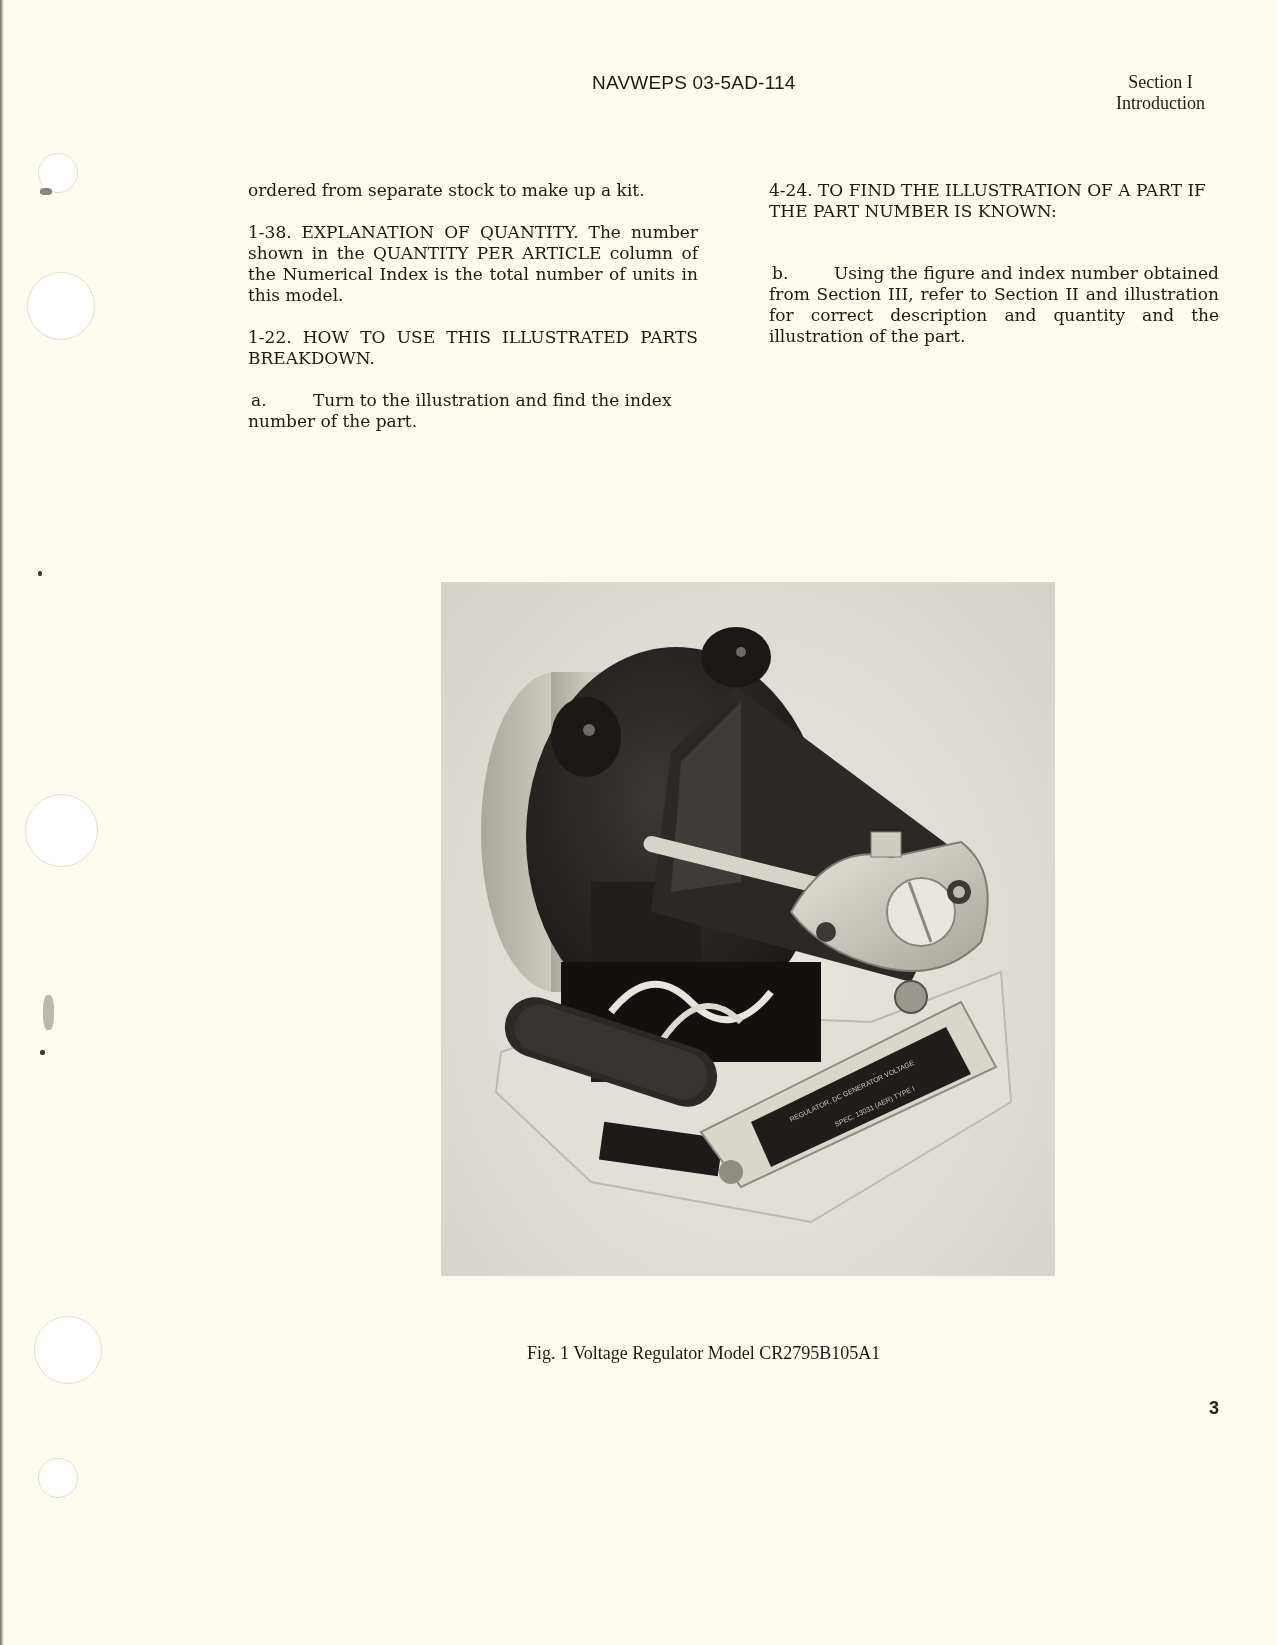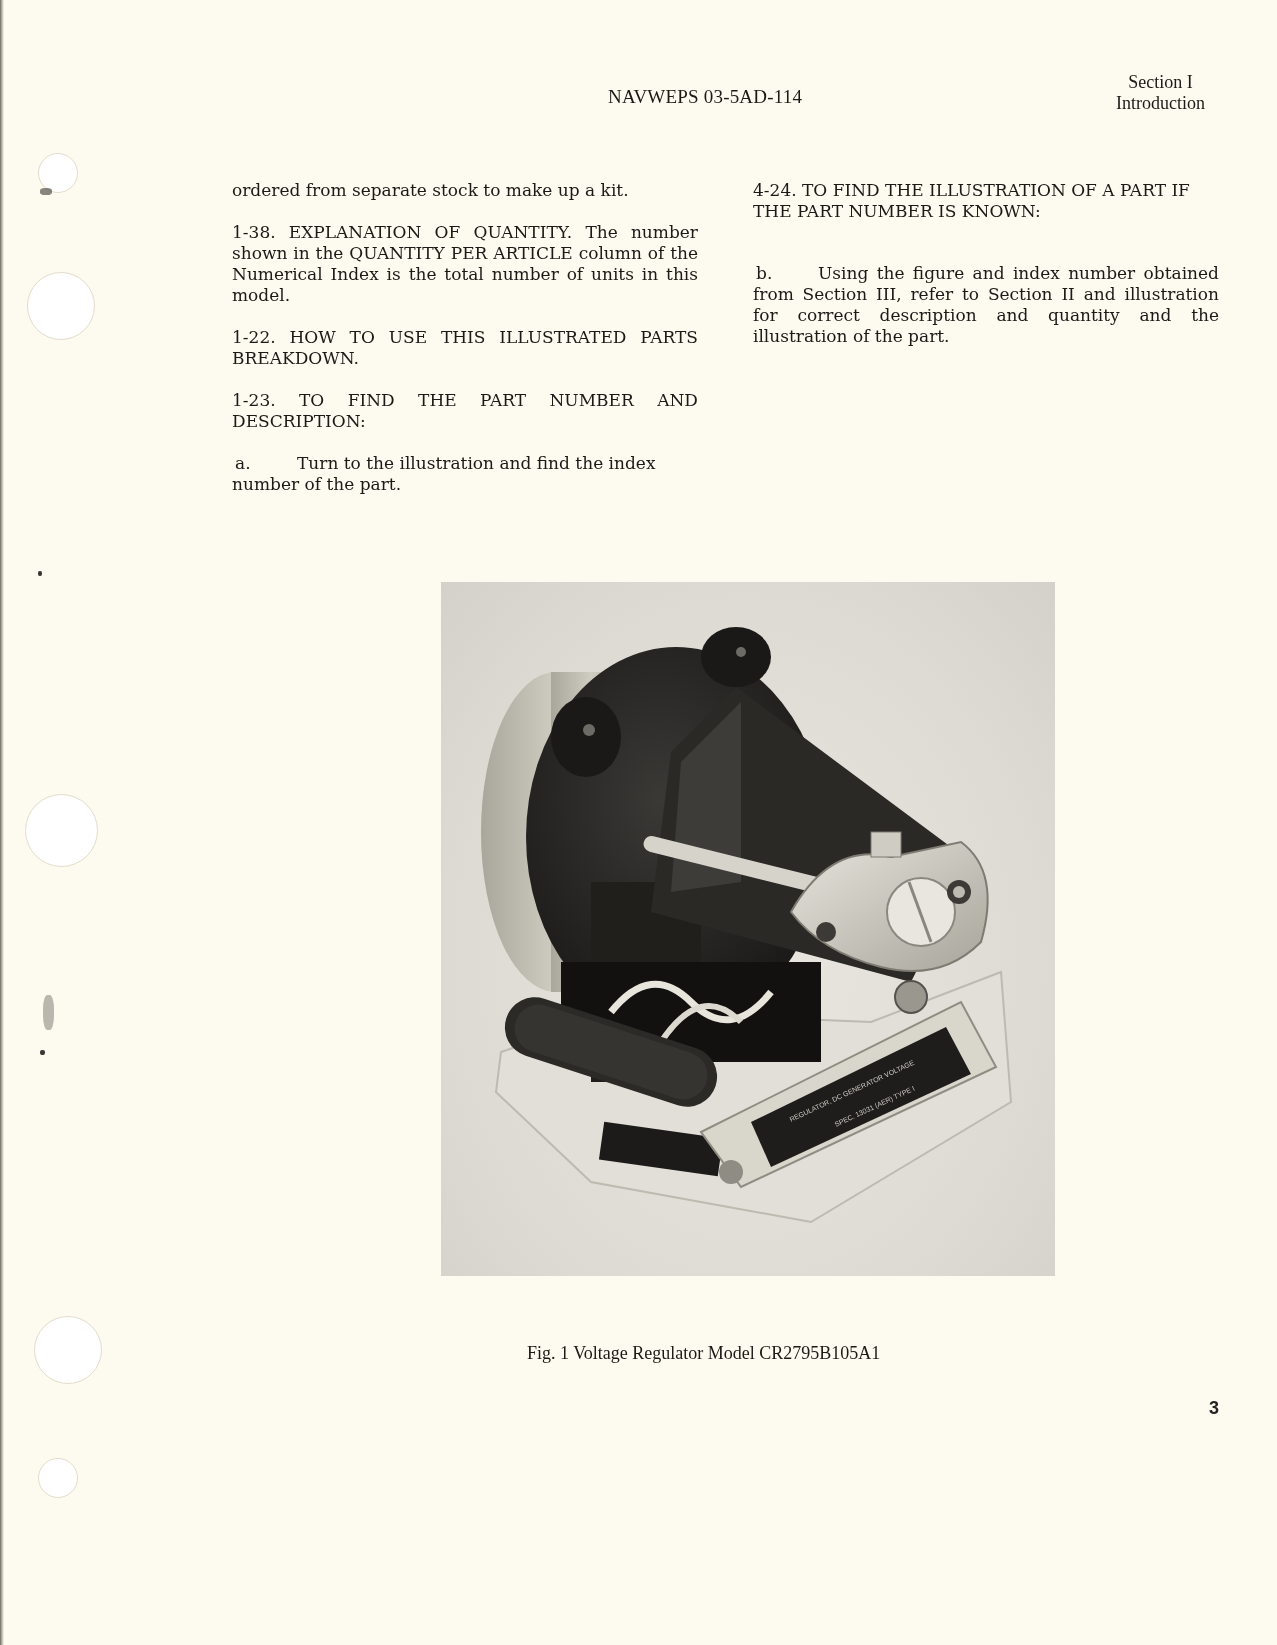--- a/index.html
+++ b/index.html
@@ -14,32 +14,32 @@
     position: absolute; left: 0; top: 0; width: 4px; height: 1645px;
     background: linear-gradient(90deg, #6b6a65 0%, #c9c6b8 60%, transparent 100%);
   }
   .hole {
     position: absolute; border-radius: 50%;
     background: #ffffff; border: 1px solid #e3dccb;
   }
   .speck { position: absolute; background: #3a3834; border-radius: 40%; }
 
   .hdr-left {
-    position: absolute; left: 608px; top: 72px;
-    font-family: Liberation Serif, serif; font-size: 19px; letter-spacing: 0.2px; margin-top: 14px;
+    position: absolute; left: 592px; top: 72px;
+    font-family: Liberation Sans, sans-serif; font-size: 19px; letter-spacing: 0.2px;
   }
   .hdr-right {
     position: absolute; right: 72px; top: 72px; text-align: center;
     font-family: "Liberation Serif", serif; font-size: 18px; line-height: 21px;
   }
 
   .col { position: absolute; top: 180px; font-size: 17px; line-height: 21px; text-align: justify; }
   .col.left { left: 232px; width: 466px; }
   .col.right { left: 753px; width: 466px; }
-  .para { margin: 0 0 21px 0; }
+  .para { margin: 0 0 21px 16px; }
   .para .lbl { display: inline-block; width: 62px; padding-left: 3px; }
   .gap-extra { height: 20px; }
 
   .figure {
     position: absolute; left: 441px; top: 582px; width: 614px; height: 694px;
     background: radial-gradient(ellipse at 50% 55%, #e9e7e0 0%, #dcdad2 70%, #d3d1c9 100%);
     overflow: hidden;
   }
   .caption {
     position: absolute; left: 527px; top: 1343px;
@@ -68,21 +68,20 @@
 <div class="hdr-left">NAVWEPS 03-5AD-114</div>
 <div class="hdr-right">
   <div>Section I</div>
   <div>Introduction</div>
 </div>
 
 <div class="col left">
   <p class="para">ordered from separate stock to make up a kit.</p>
   <p class="para">1-38.  EXPLANATION OF QUANTITY.  The number shown in the QUANTITY PER ARTICLE column of the Numerical Index is the total number of units in this model.</p>
   <p class="para">1-22.  HOW TO USE THIS ILLUSTRATED PARTS BREAKDOWN.</p>
-  <p class="para">1-23.  TO FIND THE PART NUMBER AND DESCRIPTION:</p>
   <p class="para" style="text-align:left;">
     <span class="lbl">a.</span><span>Turn to the illustration and find the index number of the part.</span>
   </p>
 </div>
 
 <div class="col right">
   <p class="para" style="text-align:left;">4-24.  TO FIND THE ILLUSTRATION OF A PART IF THE PART NUMBER IS KNOWN:</p>
   <div class="gap-extra"></div>
   <p class="para">
     <span class="lbl">b.</span><span>Using the figure and index number obtained from Section III, refer to Section II and illustration for correct description and quantity and the illustration of the part.</span>

